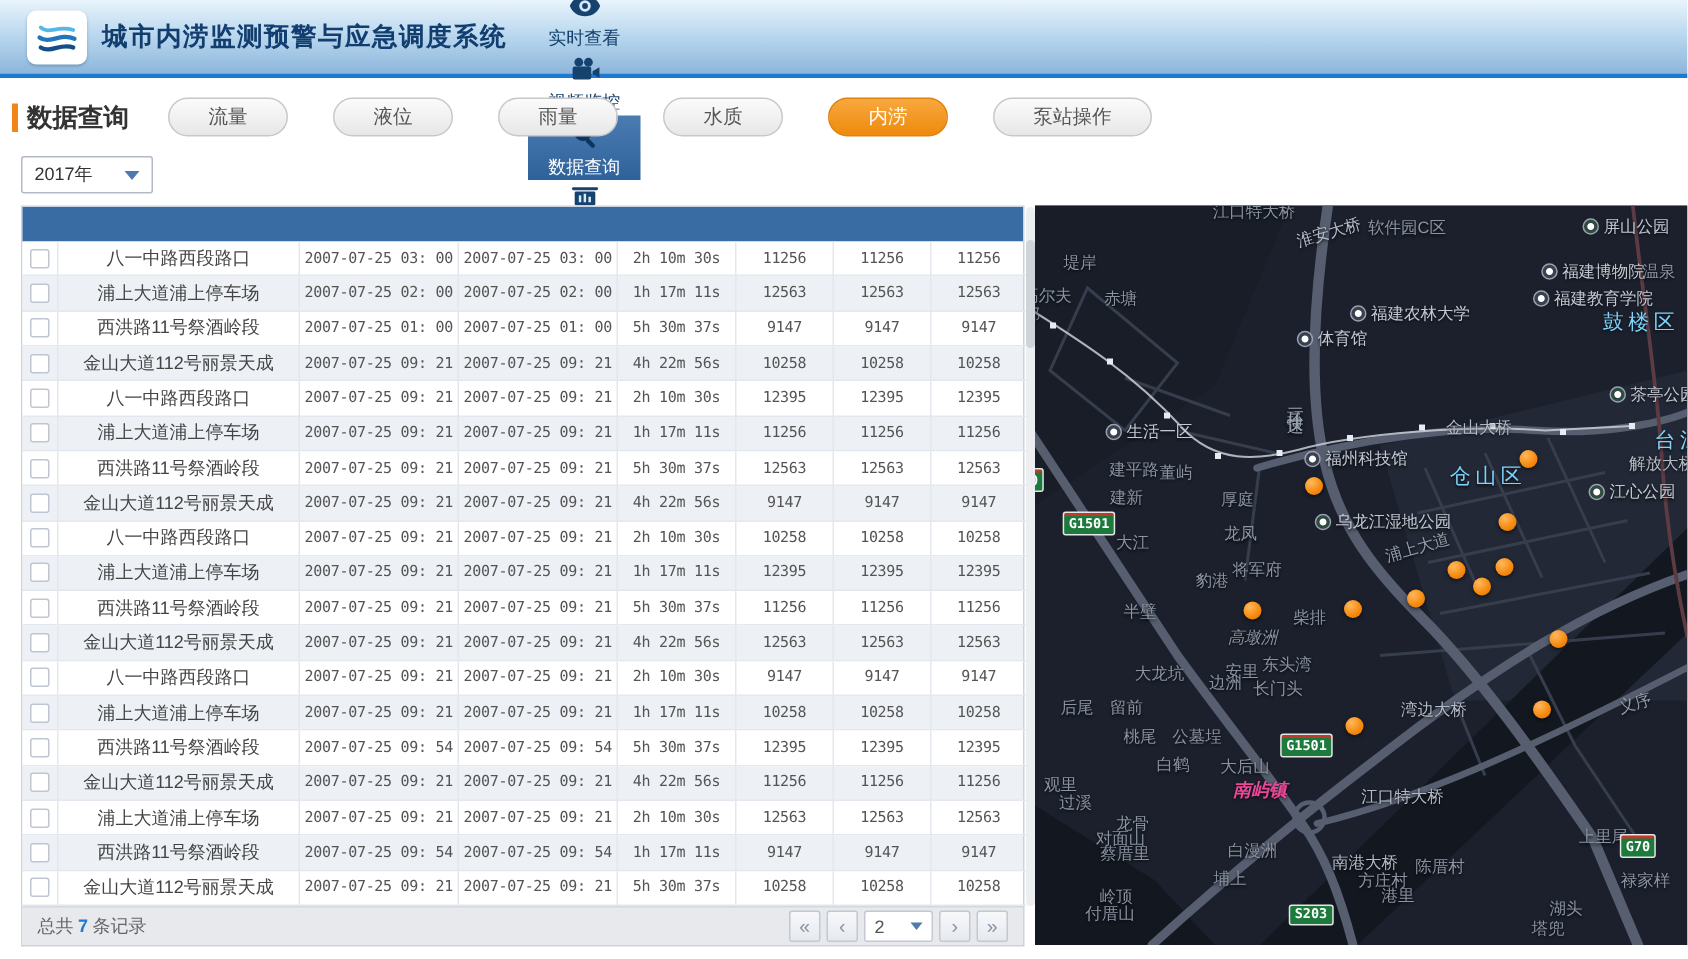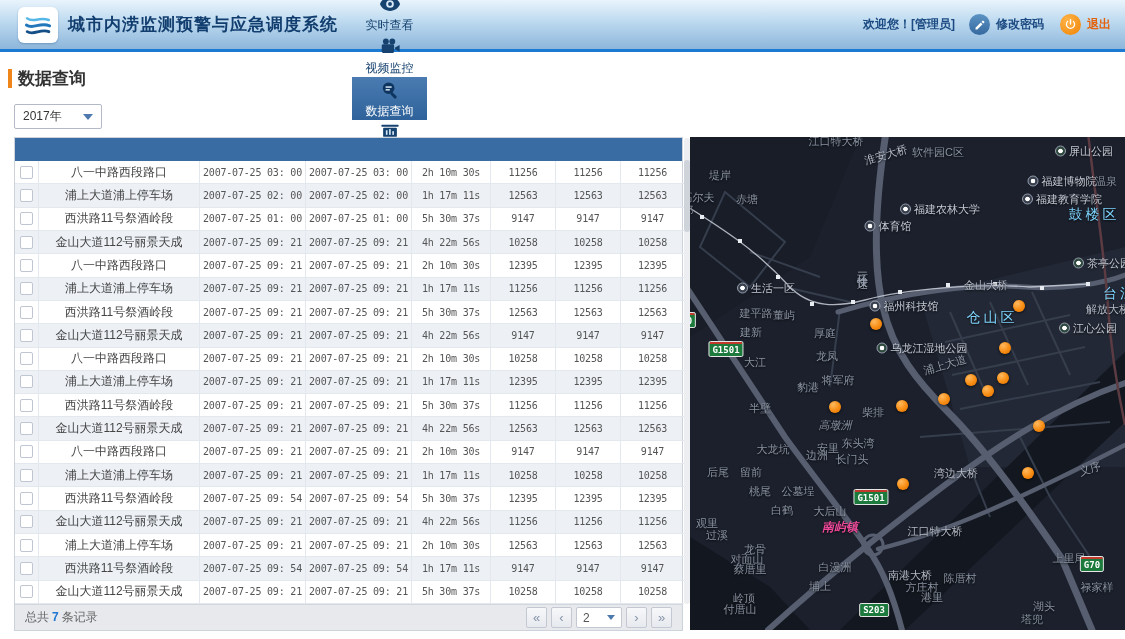--- a/index.html
+++ b/index.html
@@ -179,41 +179,33 @@
           <svg viewBox="0 0 24 24" width="26" height="22">
             <path d="M5 2h14v18l-1.75-1.4L15.5 20l-1.75-1.4L12 20l-1.75-1.4L8.5 20l-1.75-1.4L5 20z" fill="currentColor"></path>
             <rect x="8" y="6" width="8" height="1.6" fill="#d7e8f6"></rect>
             <rect x="8" y="9.2" width="8" height="1.6" fill="#d7e8f6"></rect>
             <rect x="8" y="12.4" width="8" height="1.6" fill="#d7e8f6"></rect>
           </svg>
         </span>
         <span class="nav-label">基础数据</span>
       </div>
     </nav>
-  <div class="userarea">
-    <span>欢迎您！[管理员]</span>
-    <span class="iconbtn pwd">
-      <svg viewBox="0 0 24 24" width="12" height="12">
-        <path fill="#fff" d="M3 17.5V21h3.5L17 10.5 13.5 7 3 17.5zM20.7 6.8c.4-.4.4-1 0-1.4l-2.1-2.1c-.4-.4-1-.4-1.4 0L15 5.5 18.5 9l2.2-2.2z"></path>
-      </svg>
-    </span>
-    <span class="pwd-label">修改密码</span>
-    <span class="iconbtn power">
-      <svg viewBox="0 0 24 24" width="13" height="13">
-        <path d="M12 3v8" stroke="#fff" stroke-width="2.6" stroke-linecap="round"></path>
-        <path d="M6.8 6.2a7.5 7.5 0 1 0 10.4 0" stroke="#fff" stroke-width="2.4" fill="none" stroke-linecap="round"></path>
-      </svg>
-    </span>
-    <span class="logout-label">退出</span>
-  </div>
 </header>
 
 <div class="section-row">
   <div class="accent-bar"></div>
   <h2 class="section-title">数据查询</h2>
+  <div class="pills" id="pills">
+      <button class="pill">流量</button>
+      <button class="pill">液位</button>
+      <button class="pill">雨量</button>
+      <button class="pill">水质</button>
+      <button class="pill active">内涝</button>
+      <button class="pill">泵站操作</button>
+    </div>
 </div>
 
 <div class="year-row">
   <div class="yearsel">
     <span>2017年</span>
     <i class="caret"></i>
   </div>
 </div>
 
 <div class="table-panel">

